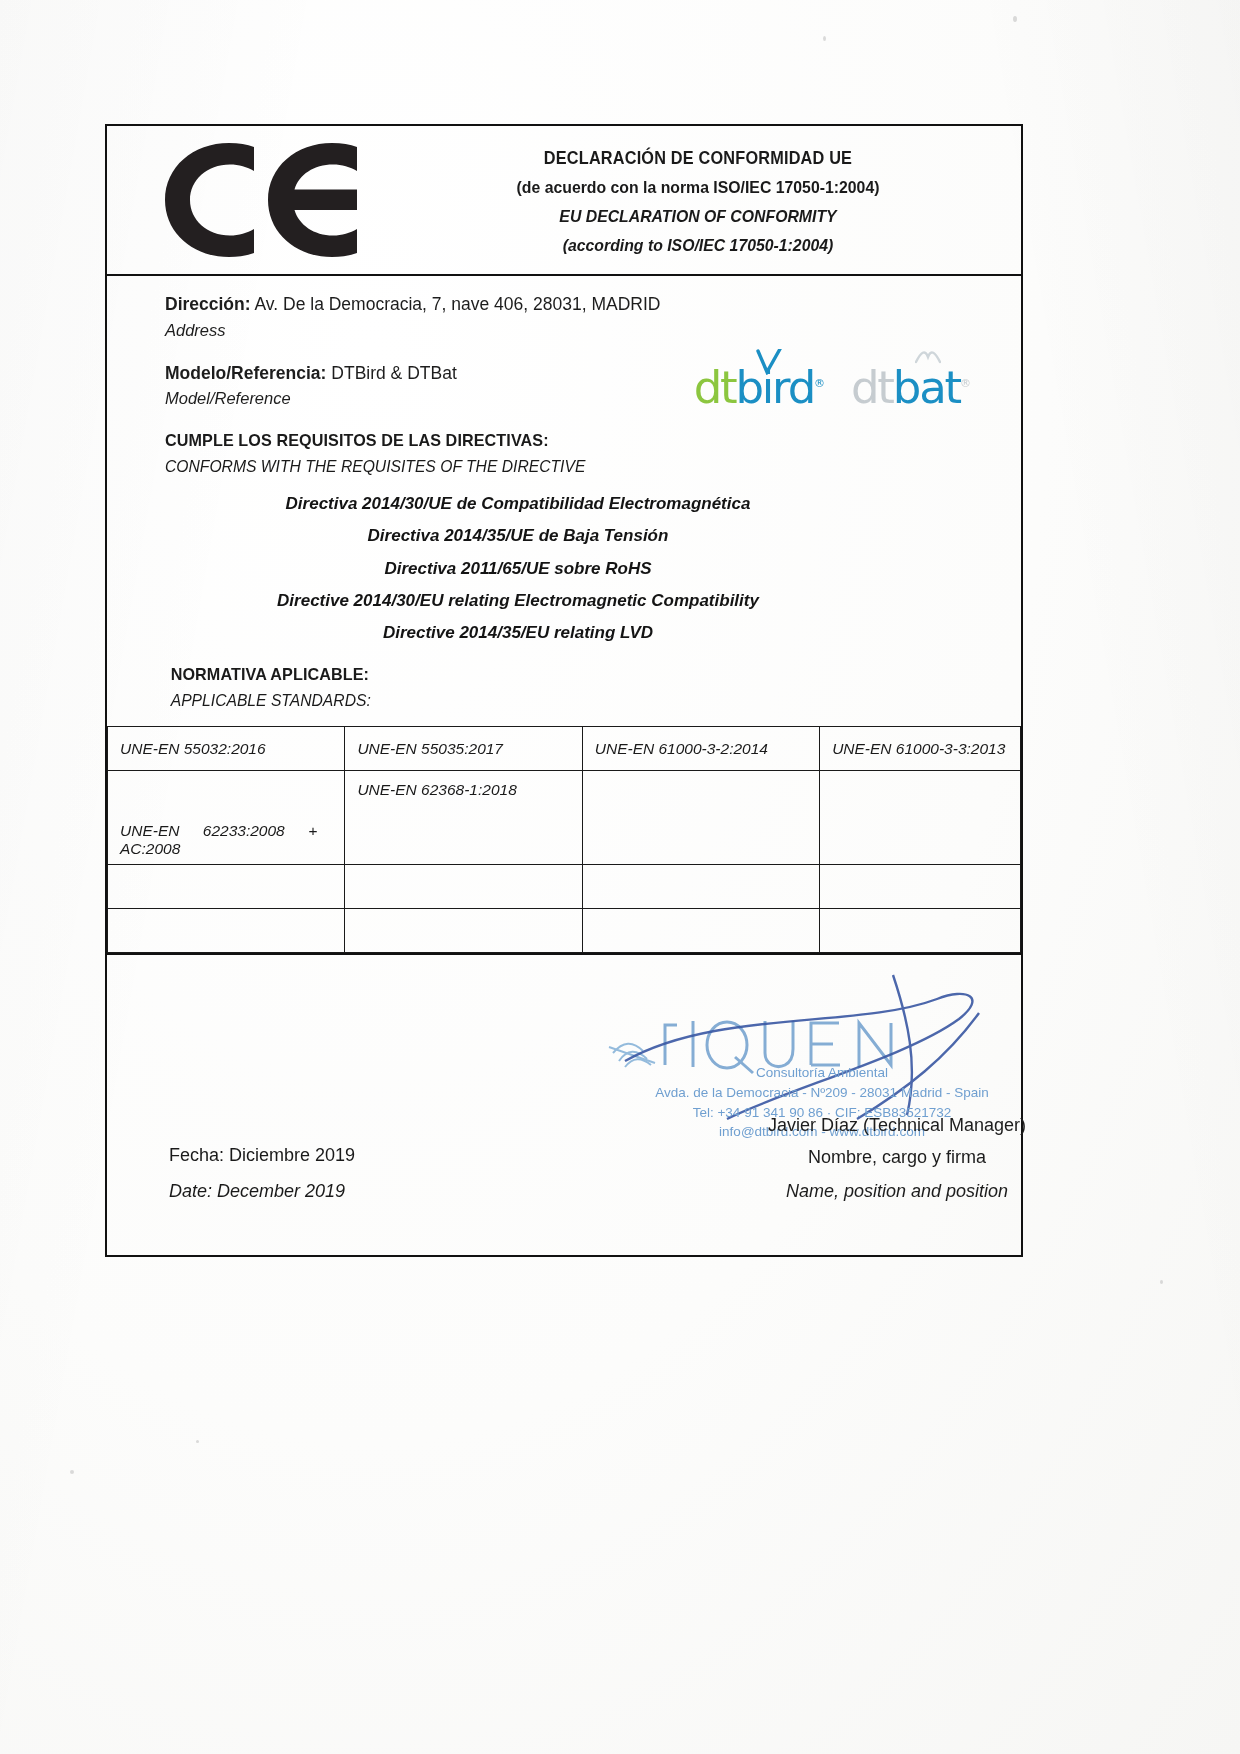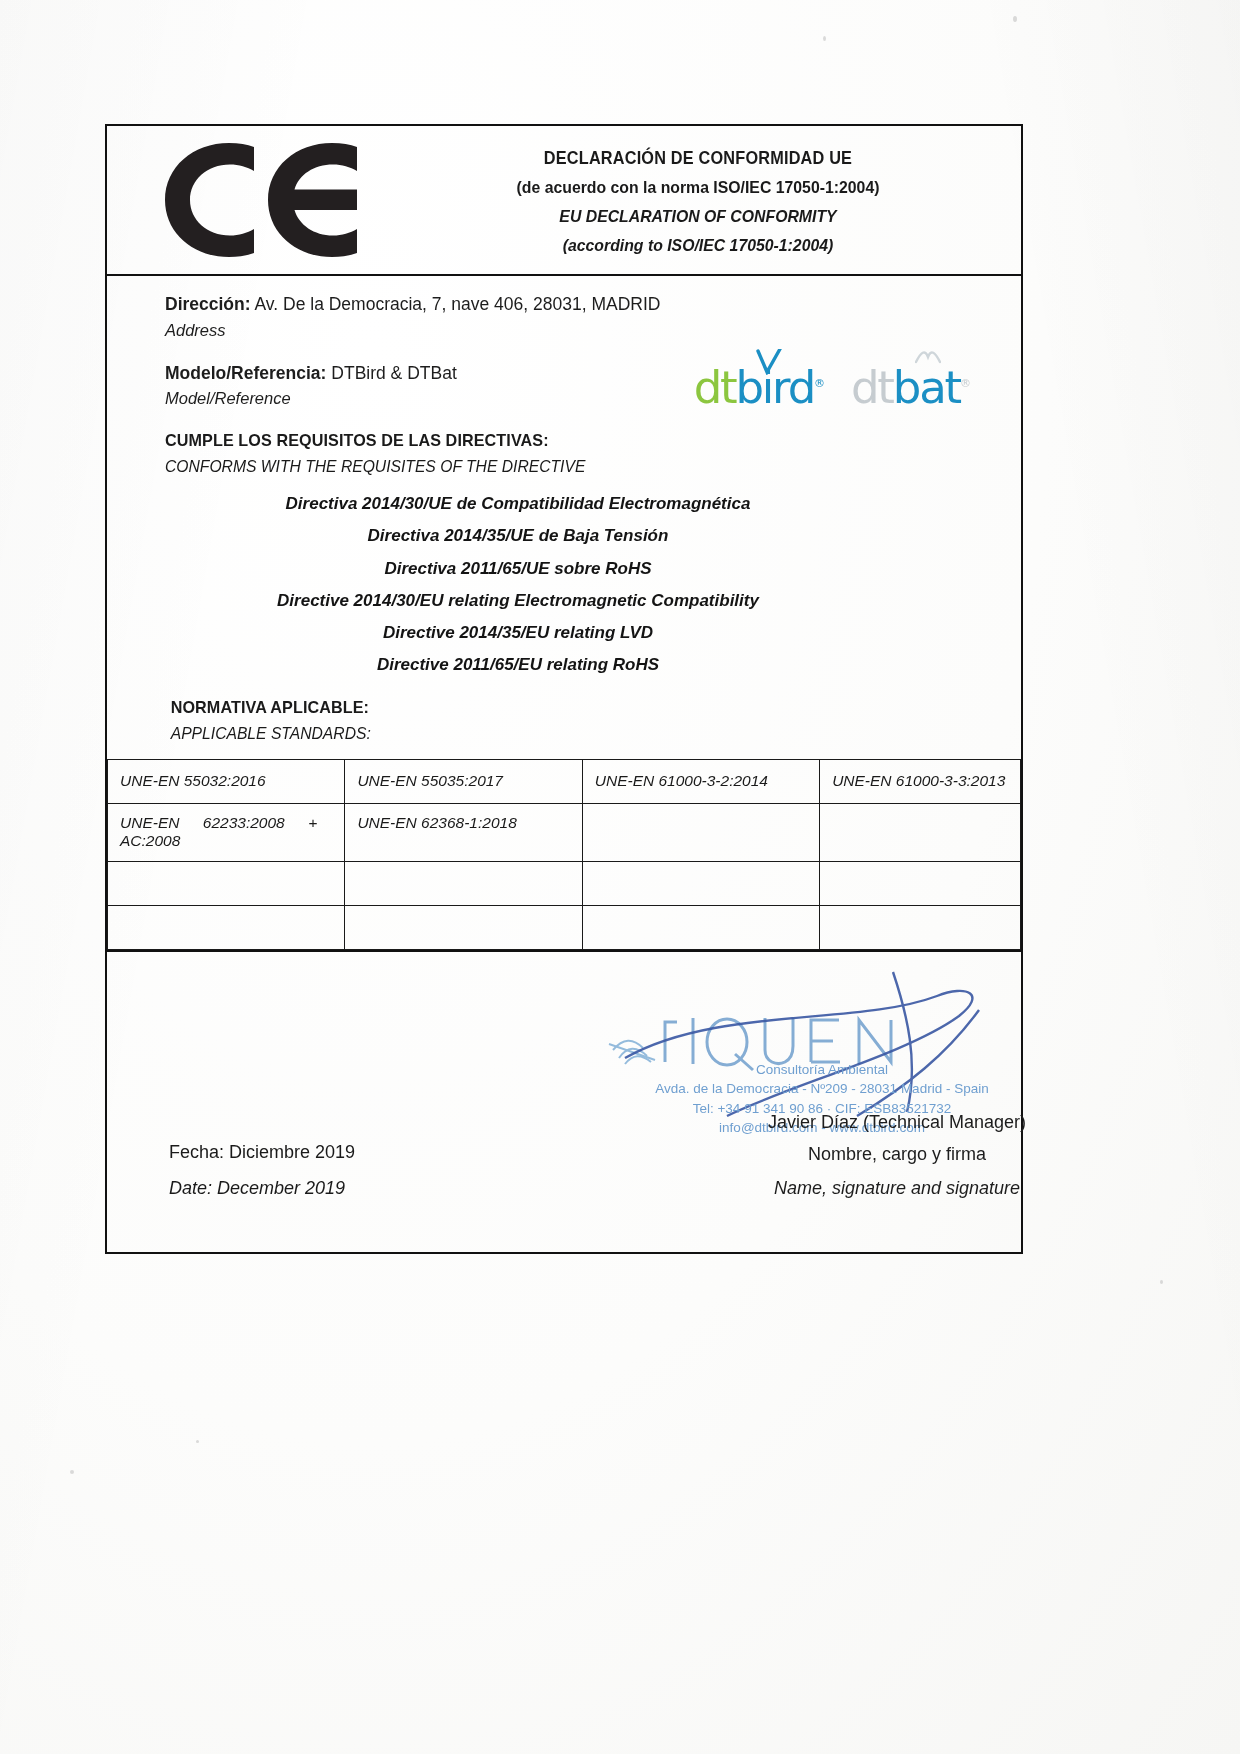--- a/index.html
+++ b/index.html
@@ -197,20 +197,21 @@
     font-style: italic;
     vertical-align: middle;
     color: #1a1a1a;
     box-sizing: border-box;
   }
   table.std td.tall { height: 58px; vertical-align: top; padding-top: 10px; }
   .cellspread {
     display: flex;
     justify-content: space-between;
     width: 92%;
+    margin-top: 41px;
   }
 
   
   .sign-area {
     position: relative;
     border-top: 2px solid #111;
     height: 300px;
   }
   .stamp {
     position: absolute;
@@ -344,21 +345,20 @@
 
       <div>
         <div class="sec-title">CUMPLE LOS REQUISITOS DE LAS DIRECTIVAS:</div>
         <div class="sec-sub">CONFORMS WITH THE REQUISITES OF THE DIRECTIVE</div>
         <ul class="dir-list">
           <li>Directiva 2014/30/UE de Compatibilidad Electromagnética</li>
           <li>Directiva 2014/35/UE de Baja Tensión</li>
           <li>Directiva 2011/65/UE sobre RoHS</li>
           <li>Directive 2014/30/EU relating Electromagnetic Compatibility</li>
           <li>Directive 2014/35/EU relating LVD</li>
-          <li>Directive 2011/65/EU relating RoHS</li>
         </ul>
       </div>
 
       <div style="margin-top:16px;">
         <div class="sec-title" style="padding-left:6px;">NORMATIVA APLICABLE:</div>
         <div class="sec-sub" style="padding-left:6px;">APPLICABLE STANDARDS:</div>
       </div>
 
     </div>
 
@@ -436,20 +436,20 @@
 
       <div class="stamp-text">
         <div>Consultoría Ambiental</div>
         <div>Avda. de la Democracia  -  Nº209 - 28031 Madrid - Spain</div>
         <div>Tel: +34 91 341 90 86 · CIF: ESB83521732</div>
         <div>info@dtbird.com - www.dtbird.com</div>
       </div>
 
       <div class="sig-name">Javier Díaz (Technical Manager)</div>
       <div class="sig-es">Nombre, cargo y firma</div>
-      <div class="sig-en">Name, signature and signature</div>
+      <div class="sig-en">Name, position and position</div>
 
       <div class="date-es">Fecha: Diciembre 2019</div>
       <div class="date-en">Date: December 2019</div>
     </div>
 
   </div>
 </div>
 
 </body></html>

